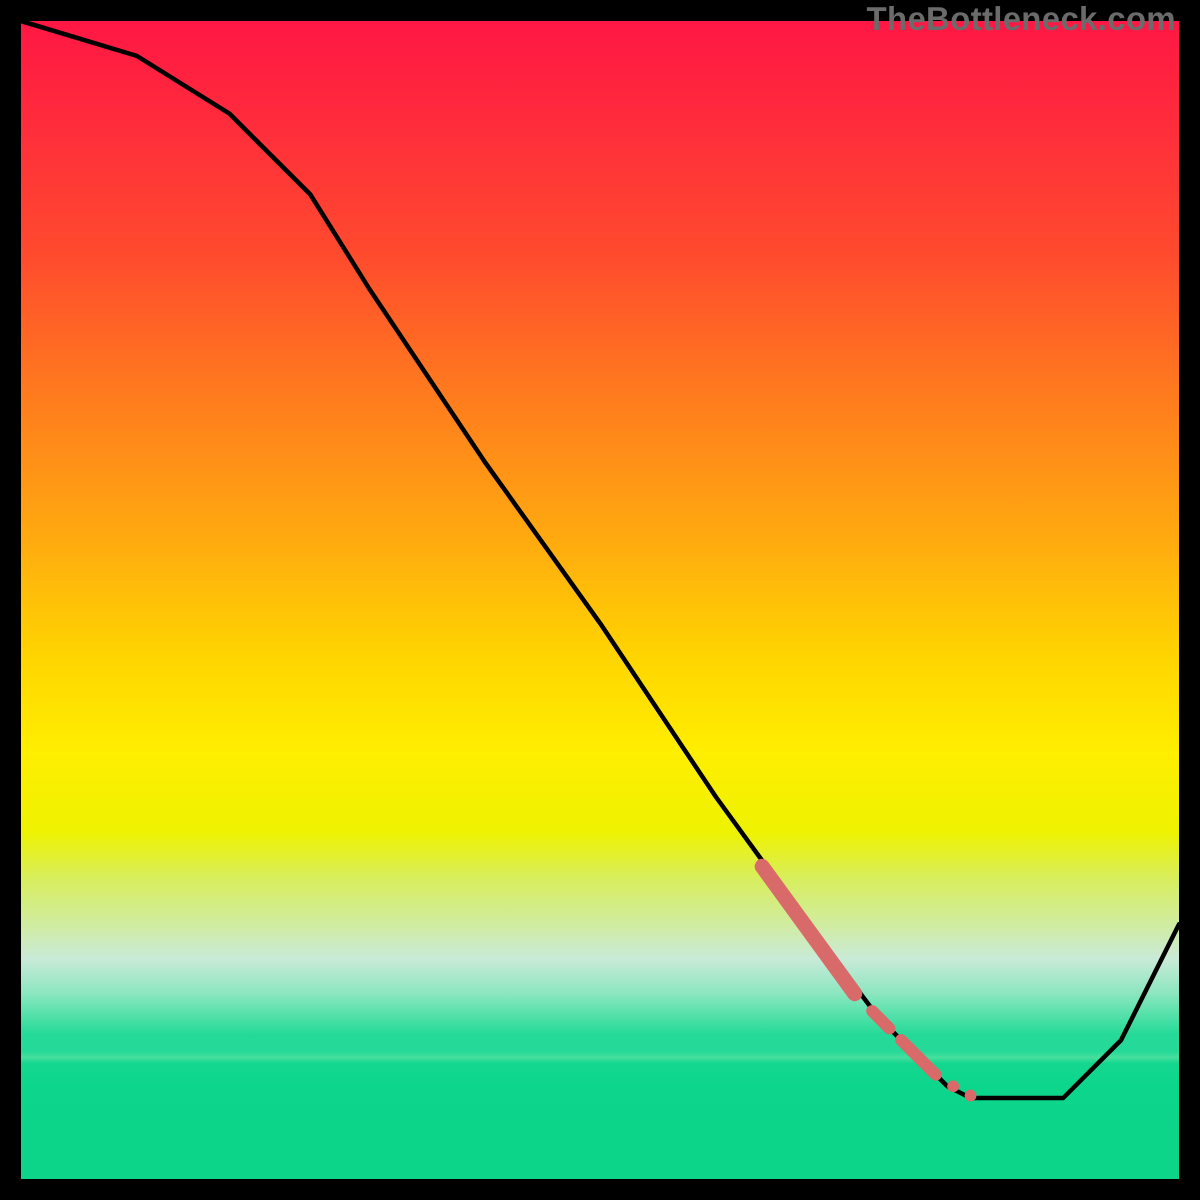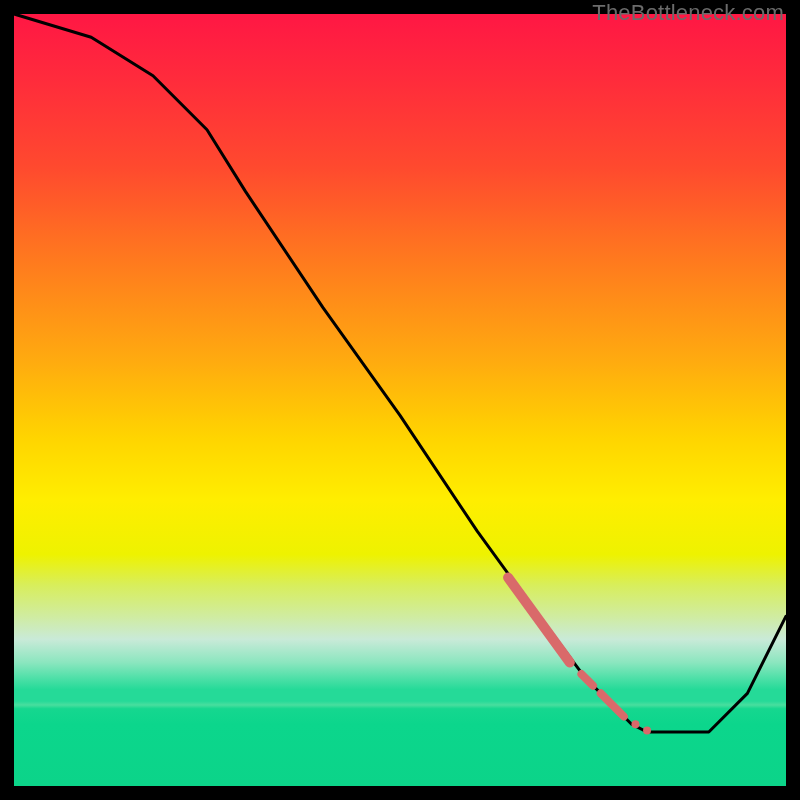--- a/index.html
+++ b/index.html
@@ -45,21 +45,21 @@
       #0cd68c 92%,
       #0cd489 100%
     );
   }
   .watermark {
     position: absolute;
     top: 0px;
     right: 16px;
     color: #6b6b6b;
     font-size: 22px;
-    font-weight: 400;
+    font-weight: 700;
     letter-spacing: 0.2px;
     user-select: none;
   }
   svg.overlay {
     position: absolute;
     left: 0;
     top: 0;
     width: 800px;
     height: 800px;
     pointer-events: none;

